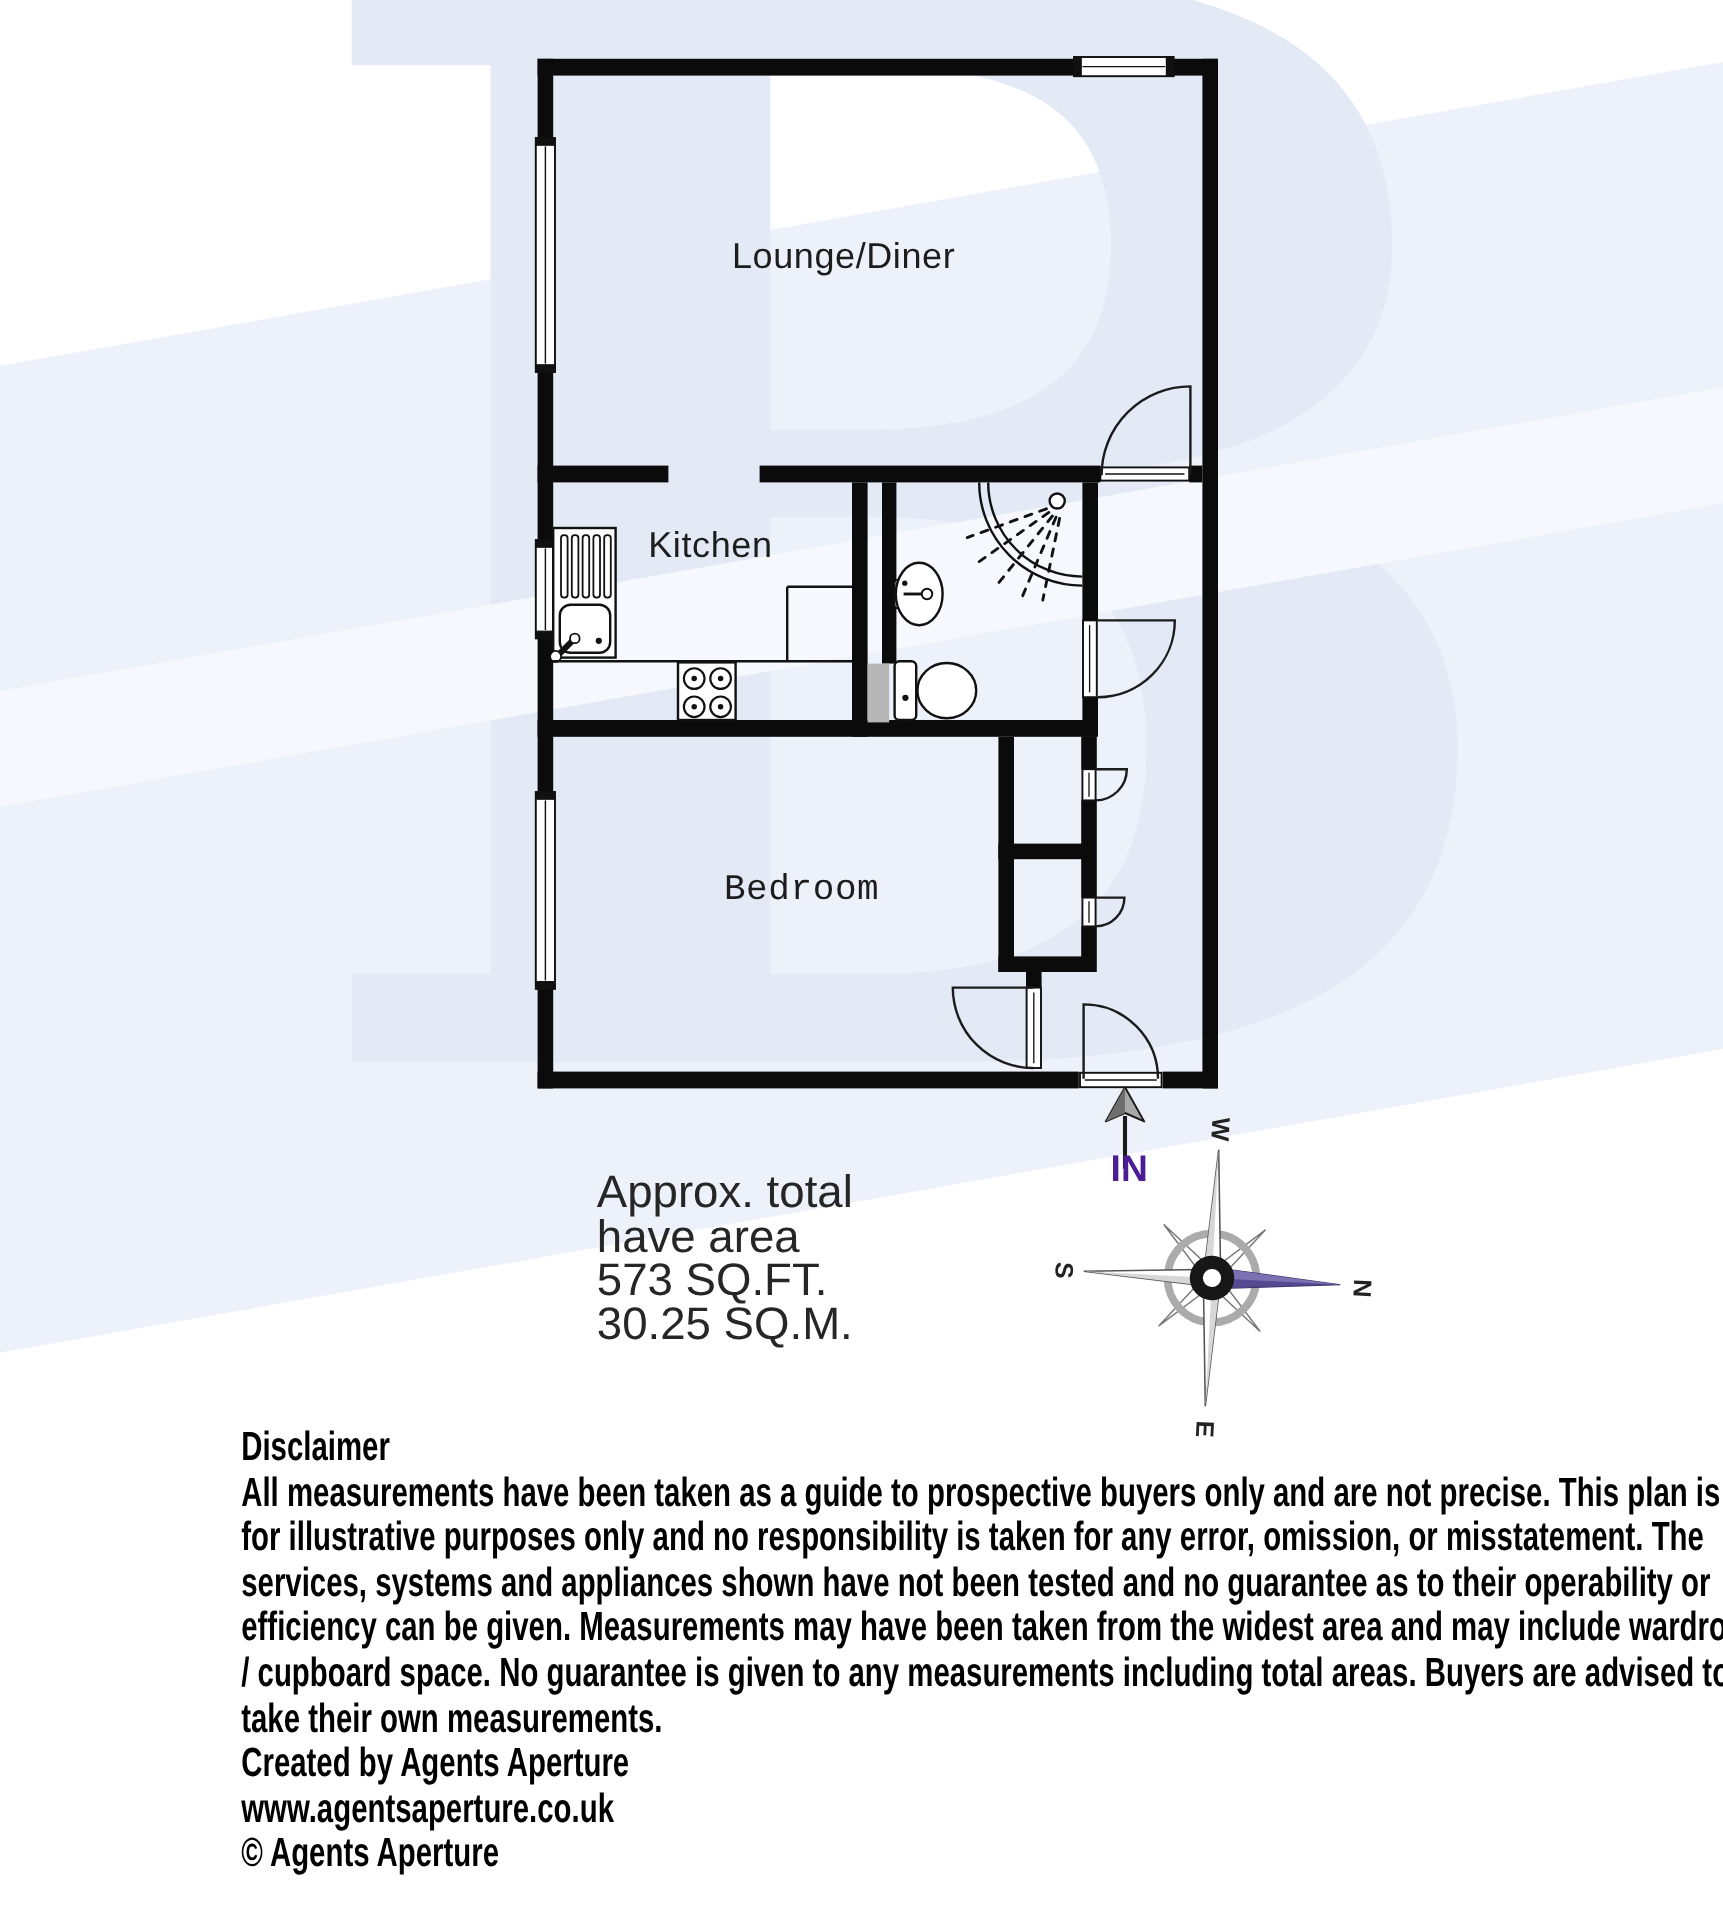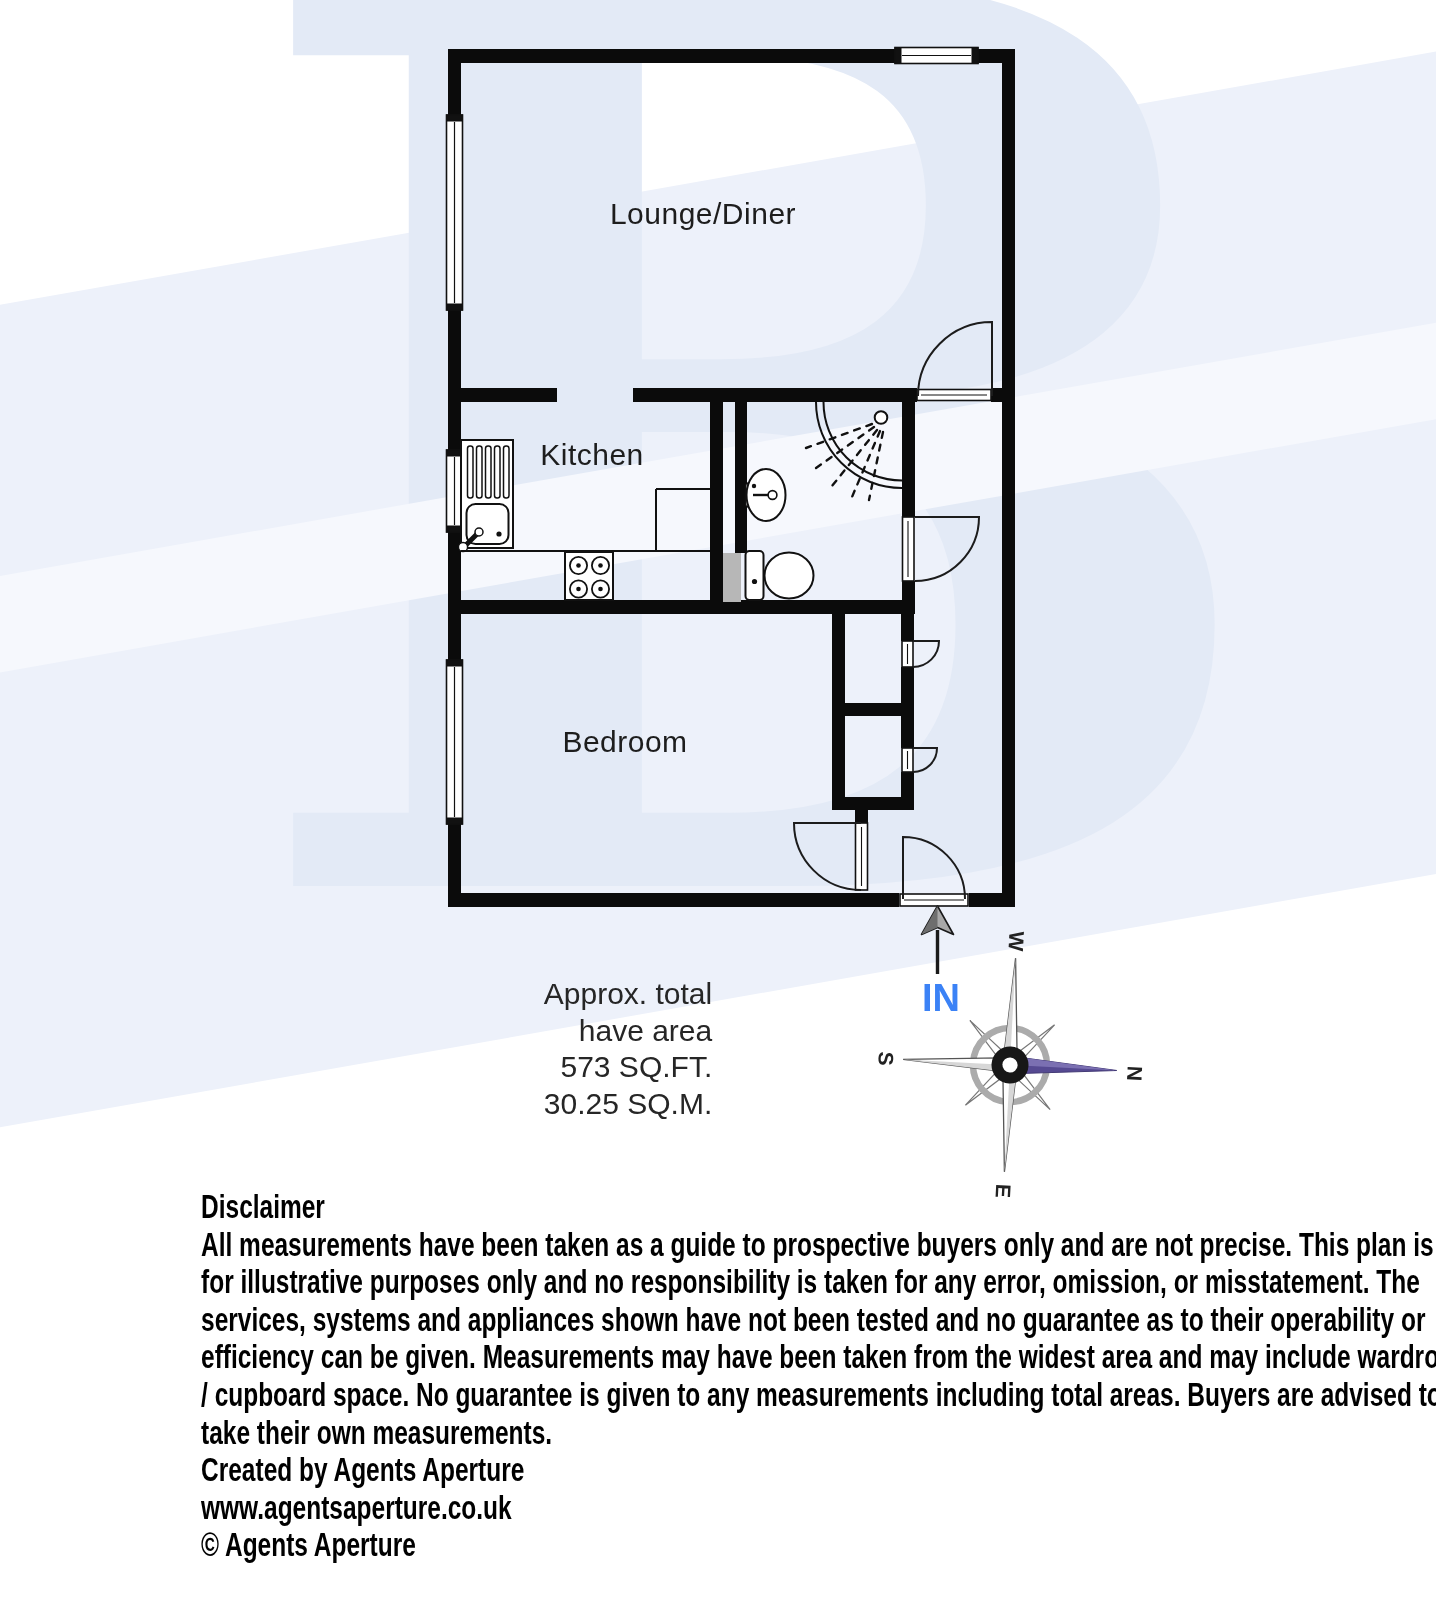--- a/index.html
+++ b/index.html
@@ -13,23 +13,23 @@
   .wm-letter{position:absolute;left:235px;top:-170px;font-family:"DejaVu Serif",serif;
     font-weight:bold;font-size:1240px;line-height:1;color:#e3eaf6;letter-spacing:0;}
   .wm-slash{position:absolute;left:-200px;top:440px;width:1950px;height:95px;
     background:#f6f8fd;transform:rotate(-10deg);}
   
   .plan-svg{position:absolute;left:0;top:0;}
   
   .room-label{position:absolute;transform:translate(-50%,-50%);font-size:30px;
     color:#1d1d1d;white-space:nowrap;letter-spacing:.5px;}
   .area-block{position:absolute;left:604px;top:976px;transform:translateX(-50%);
-    text-align:right;font-size:30px;line-height:36.5px;color:#262626;white-space:nowrap;margin-left:24px;}
-  .in-label{position:absolute;left:941px;top:998px;transform:translate(-50%,-50%);
-    font-size:38px;font-weight:bold;color:#3b82f6;}
+    text-align:left;font-size:38px;line-height:36.5px;color:#262626;white-space:nowrap;}
+  .in-label{position:absolute;left:941px;top:974px;transform:translate(-50%,-50%);
+    font-size:31px;font-weight:bold;color:#4c1d95;}
   .footer{position:absolute;left:0;top:1188px;width:100%;text-align:left;}
   .footer div{font-size:34px;font-weight:bold;color:#000;line-height:37.6px;
     white-space:nowrap;transform:scaleX(0.72);transform-origin:50% 50%;}
 </style>
 </head>
 <body>
 
 <div class="stage">
 
   <div class="wm-band"></div>
@@ -217,21 +217,21 @@
         <text transform="translate(0,-124) rotate(90)" dominant-baseline="central">W</text>
         <text transform="translate(125,2) rotate(90)" dominant-baseline="central">N</text>
         <text transform="translate(-124,0) rotate(90)" dominant-baseline="central">S</text>
         <text transform="translate(0,126) rotate(90)" dominant-baseline="central">E</text>
       </g>
     </g>
   </svg>
 
   <div class="room-label" style="left:703px;top:214px;">Lounge/Diner</div>
   <div class="room-label" style="left:592px;top:455px;">Kitchen</div>
-  <div class="room-label" style="left:625px;top:742px;">Bedroom</div>
+  <div class="room-label" style="left:668px;top:742px;font-family:Liberation Mono, monospace;">Bedroom</div>
 
   <div class="area-block">
     <div>Approx. total</div>
     <div>have area</div>
     <div>573 SQ.FT.</div>
     <div>30.25 SQ.M.</div>
   </div>
 
   <div class="in-label">IN</div>
 

